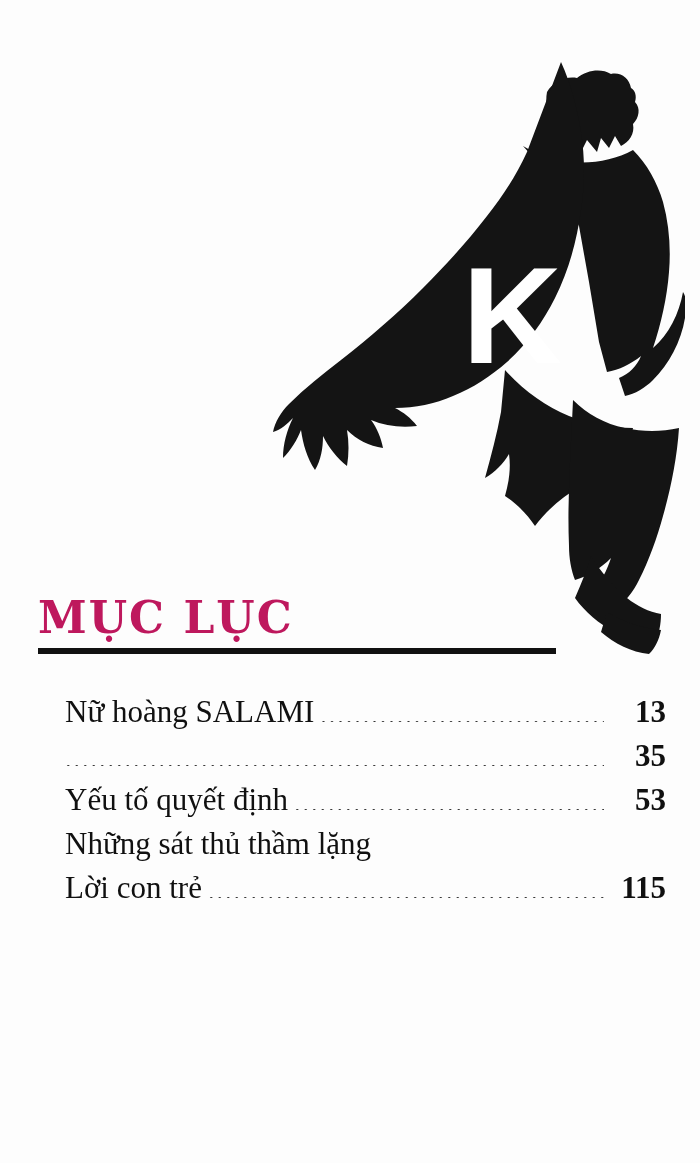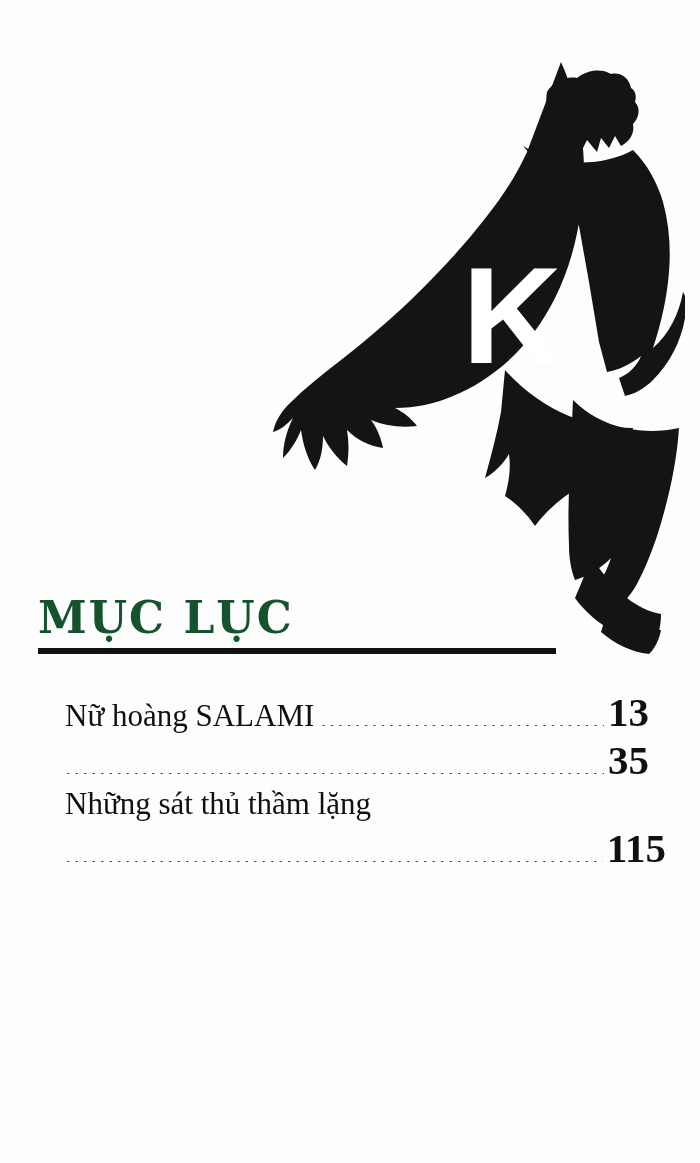--- a/index.html
+++ b/index.html
@@ -50,21 +50,21 @@
 
   
   .toc-heading {
     position: absolute;
     left: 38px;
     top: 592px;
     font-family: "DejaVu Serif", serif;
     font-weight: bold;
     font-size: 44px;
     letter-spacing: 2px;
-    color: #14532d;
+    color: #be185d;
   }
   .heading-rule {
     position: absolute;
     left: 38px;
     top: 648px;
     width: 518px;
     height: 6px;
     background: #111111;
   }
 
@@ -101,22 +101,22 @@
     position: absolute;
     left: 0;
     bottom: -14px;
     font-size: 26px;
     letter-spacing: 2px;
     white-space: nowrap;
     color: #1a1a1a;
   }
   .toc-page {
     flex: 0 0 58px;
-    text-align: left;
-    font-size: 41px;
+    text-align: right;
+    font-size: 31px;
     font-weight: 600;
   }
   .toc-row.no-leader .toc-page { visibility: hidden; }
   .toc-row.continuation .toc-title { padding-right: 10px; }
 </style>
 </head>
 <body>
 
 <div class="page">
 
@@ -151,28 +151,34 @@
       <span class="toc-title">Nữ hoàng SALAMI</span>
       <span class="toc-leader"></span>
       <span class="toc-page">13</span>
     </div>
 
     <div class="toc-row">
       <span class="toc-leader"></span>
       <span class="toc-page">35</span>
     </div>
 
+    <div class="toc-row">
+      <span class="toc-title">Yếu tố quyết định</span>
+      <span class="toc-leader"></span>
+      <span class="toc-page">53</span>
+    </div>
 
     <div class="toc-row no-leader">
       <span class="toc-title">Những sát thủ thầm lặng</span>
 
       <span class="toc-page"></span>
     </div>
 
 
 
     <div class="toc-row">
+      <span class="toc-title">Lời con trẻ</span>
       <span class="toc-leader"></span>
       <span class="toc-page">115</span>
     </div>
 
   </div>
 </div>
 
 </body></html>

